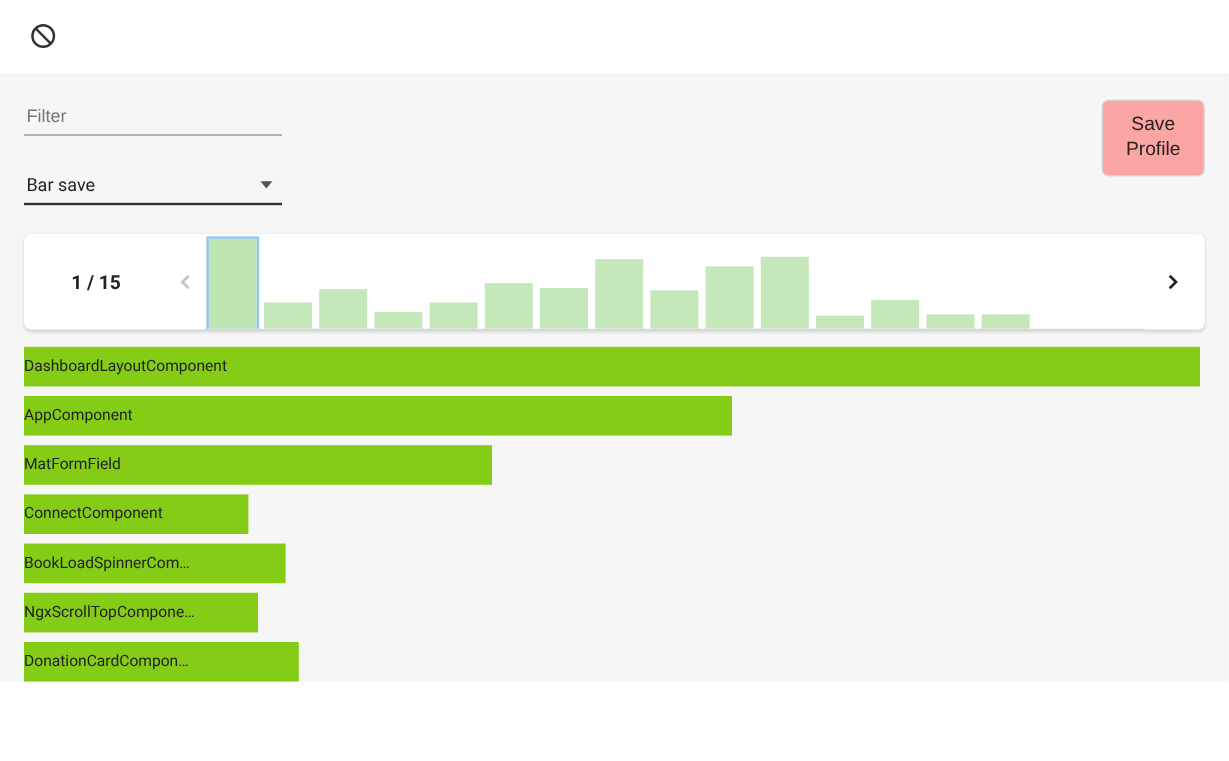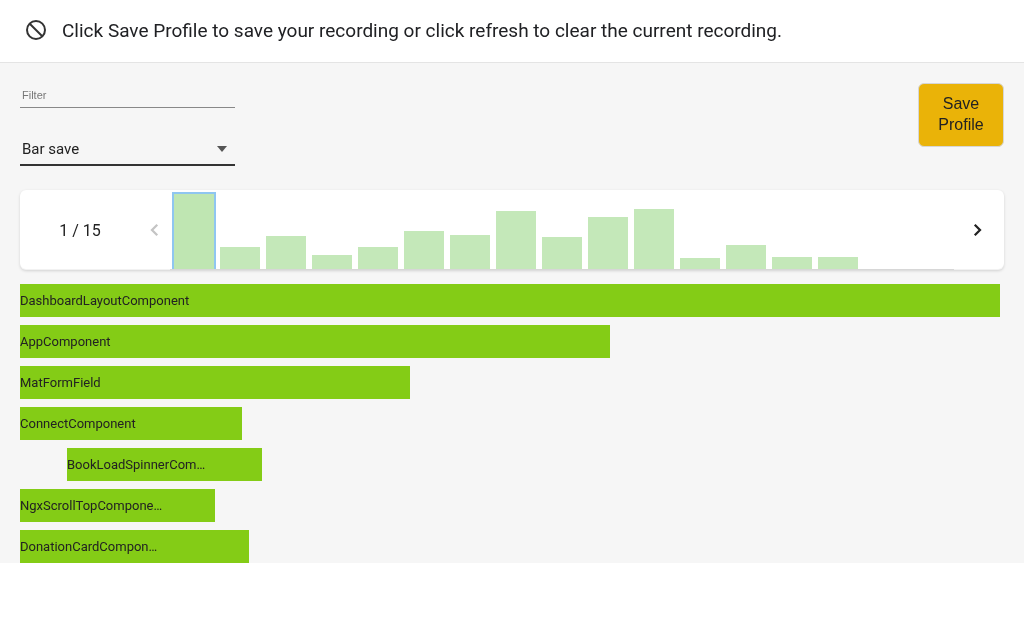--- a/index.html
+++ b/index.html
@@ -37,21 +37,21 @@
   .controls-left {
     width: 215px;
     display: flex;
     flex-direction: column;
     gap: 28px;
   }
   .filter-input {
     border: none;
     border-bottom: 1px solid #888;
     background: transparent;
-    font-size: 11px;
+    font-size: 15px;
     padding: 6px 2px;
     color: #555;
     outline: none;
     width: 100%;
   }
   .filter-input::placeholder { color: #777; }
   .select-wrap {
     position: relative;
     border-bottom: 2px solid #333;
     padding: 4px 2px 6px 2px;
@@ -74,21 +74,21 @@
   .info-block {
     flex: 1;
     padding-top: 2px;
     font-size: 15px;
     line-height: 1.8;
     color: #222;
   }
   .info-block .val { color: #8a1f7c; }
   .save-btn {
     border: 1px solid #d6d6d6;
-    background: #eab308;
+    background: #fca5a5;
     border-radius: 6px;
     padding: 10px 18px;
     font-size: 16px;
     line-height: 1.3;
     color: #222;
     cursor: pointer;
     min-width: 86px;
   }
   .timeline {
     margin-top: 24px;
@@ -98,21 +98,21 @@
     display: flex;
     align-items: center;
     padding: 0 12px 0 0;
     height: 80px;
     position: relative;
   }
   .timeline .counter {
     width: 120px;
     text-align: center;
     font-size: 16px;
-    font-weight: 400;
+    font-weight: 700;
     color: #222;
   }
   .nav-btn {
     background: none;
     border: none;
     cursor: pointer;
     color: #9a9a9a;
     padding: 6px;
     display: flex;
     align-items: center;
@@ -159,21 +159,20 @@
 </head>
 <body>
 
 <div class="top-banner">
   <span class="ban-icon">
     <svg width="24" height="24" viewBox="0 0 24 24" fill="none" stroke="#333" stroke-width="2">
       <circle cx="12" cy="12" r="9"></circle>
       <line x1="5.5" y1="5.5" x2="18.5" y2="18.5"></line>
     </svg>
   </span>
-  <span class="msg">Click Save Profile to save your recording or click refresh to clear the current recording.</span>
 </div>
 
 <div class="panel">
 
   <div class="controls-row">
 
     <div class="controls-left">
       <input class="filter-input" placeholder="Filter" style="">
       <div class="select-wrap">
         <span class="value">Bar save</span>
@@ -218,19 +217,19 @@
       <svg width="18" height="18" viewBox="0 0 24 24" fill="none" stroke="currentColor" stroke-width="3">
           <polyline points="9 5 16 12 9 19"></polyline>
         </svg>
     </button>
   </div>
 
   <div class="flame-list" id="flame-list">
       <div class="flame-bar" style="width: 980px;">DashboardLayoutComponent</div>
       <div class="flame-bar" style="width: 590px;">AppComponent</div>
       <div class="flame-bar" style="width: 390px;">MatFormField</div>
-      <div class="flame-bar" style="width: 222px;">ConnectComponent</div>
-      <div class="flame-bar" style="width: 195px; margin-left: 47px;">BookLoadSpinnerCom…</div>
+      <div class="flame-bar" style="width: 187px;">ConnectComponent</div>
+      <div class="flame-bar" style="width: 218px;">BookLoadSpinnerCom…</div>
       <div class="flame-bar" style="width: 195px;">NgxScrollTopCompone…</div>
       <div class="flame-bar" style="width: 229px;">DonationCardCompon…</div>
     </div>
 
 </div>
 
 </body></html>

